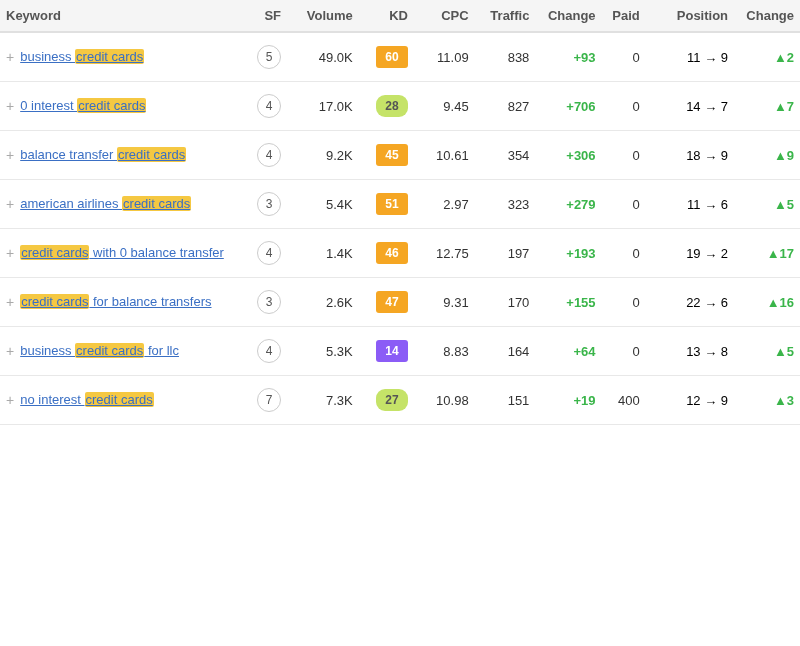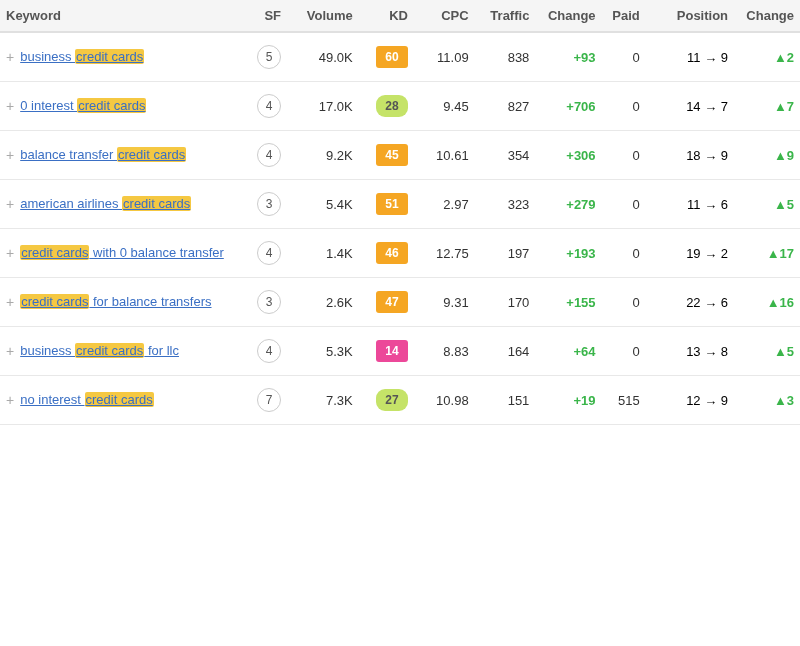--- a/index.html
+++ b/index.html
@@ -62,21 +62,21 @@
       display: inline-block;
       width: 32px;
       height: 22px;
       border-radius: 3px;
       text-align: center;
       line-height: 22px;
       font-size: 12px;
       font-weight: bold;
       color: #fff;
     }
-    .kd-green { background: #ec4899; }
+    .kd-green { background: #8b5cf6; }
     .kd-yellow-green { background: #c5e368; color: #555; border-radius: 9px; }
     .kd-orange { background: #f5a623; }
     .change-pos {
       color: #3ab54a;
       font-weight: bold;
     }
     .position-cell {
       color: #000000;
       white-space: nowrap;
     }
@@ -272,18 +272,18 @@
     <td class="num">
       <span class="sf-circle">7</span>
     </td>
     <td class="num">7.3K</td>
     <td class="num">
       <span class="kd-badge kd-yellow-green">27</span>
     </td>
     <td class="num">10.98</td>
     <td class="num">151</td>
     <td class="num change-pos">+19</td>
-    <td class="num">515</td>
+    <td class="num">400</td>
     <td class="num position-cell">12 → 9</td>
     <td class="num arrow-up">▲3</td>
   </tr>
     </tbody>
 </table>
 
 </body></html>

